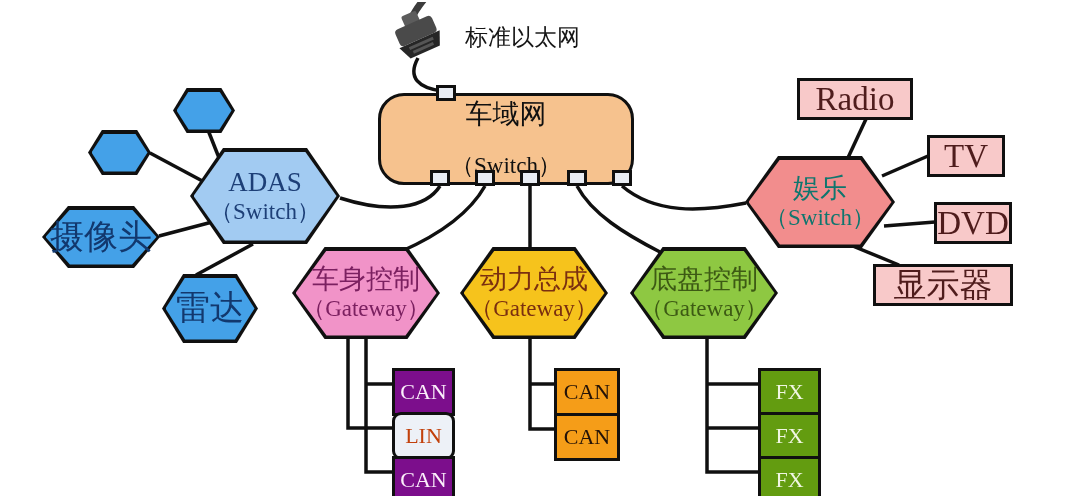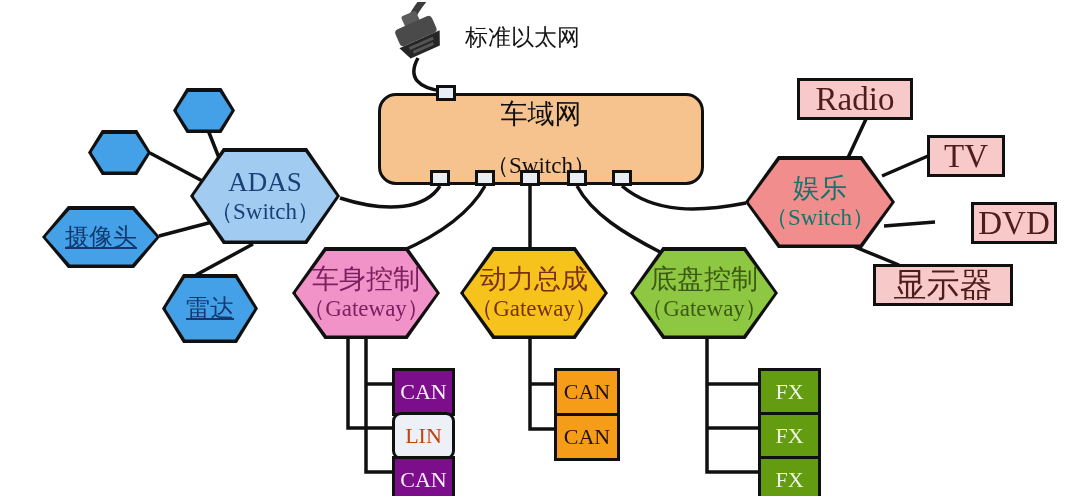--- a/index.html
+++ b/index.html
@@ -9,24 +9,24 @@
   }
   
   .hex{position:absolute;}
   .hex .hb,.hex .hf{clip-path:polygon(22% 0,78% 0,100% 50%,78% 100%,22% 100%,0 50%);}
   .hex .hb{position:absolute;inset:0;background:#101010;}
   .hex .hf{position:absolute;inset:3.5px;background:var(--fill,#ccc);}
   .hex .hl{position:absolute;inset:0;z-index:2;display:flex;flex-direction:column;
            align-items:center;justify-content:center;text-align:center;line-height:1.2;}
   .t1{font-size:27px;}
   .t2{font-size:23px;}
-  .single{font-size:24px;text-decoration:underline;}
+  .single{font-size:34px;}
   
-  .switchbox{position:absolute;left:378px;top:93px;width:326px;height:92px;
-    background:#f6c28e;border:3.5px solid #101010;border-radius:18px;box-sizing:border-box;
+  .switchbox{position:absolute;left:378px;top:93px;width:256px;height:92px;
+    background:#f6c28e;border:3.5px solid #101010;border-radius:26px;box-sizing:border-box;
     display:flex;flex-direction:column;align-items:center;justify-content:center;line-height:1.25;gap:20px;}
   .port{position:absolute;width:20px;height:16px;background:#e9edf4;border:3px solid #101010;
     box-sizing:border-box;z-index:3;}
   
   .dev{position:absolute;background:#f8c9c9;border:3.5px solid #101010;box-sizing:border-box;
     display:flex;align-items:center;justify-content:center;font-size:33px;color:#4f1c1c;z-index:2;}
   .bus{position:absolute;width:63px;height:48px;border:3px solid #101010;box-sizing:border-box;
     display:flex;align-items:center;justify-content:center;font-size:22px;z-index:2;}
   .bus.purple{background:#7c0e8c;color:#fbeffb;}
   .bus.lin{background:#edf1f7;color:#c2410c;border-radius:9px;}
@@ -128,21 +128,21 @@
   <div class="hex" style="left:745px;top:156px;width:150px;height:92px;--fill:#f28d8d;">
     <div class="hb"></div>
       <div class="hf"></div>
     <div class="hl" style="color:#0f766e;">
       <div class="t1">娱乐</div>
       <div class="t2">（Switch）</div>
     </div>
   </div>
   <div class="dev" style="left:797px;top:78px;width:116px;height:42px;">Radio</div>
   <div class="dev" style="left:927px;top:135px;width:78px;height:42px;">TV</div>
-  <div class="dev" style="left:934px;top:202px;width:86px;height:42px;margin-left:37px;">DVD</div>
+  <div class="dev" style="left:934px;top:202px;width:78px;height:42px;">DVD</div>
   <div class="dev" style="left:873px;top:264px;width:140px;height:42px;">显示器</div>
 
   <div class="hex" style="left:292px;top:247px;width:148px;height:92px;--fill:#f193c8;">
     <div class="hb"></div>
       <div class="hf"></div>
     <div class="hl" style="color:#7b2060;">
       <div class="t1">车身控制</div>
       <div class="t2">（Gateway）</div>
     </div>
   </div>

